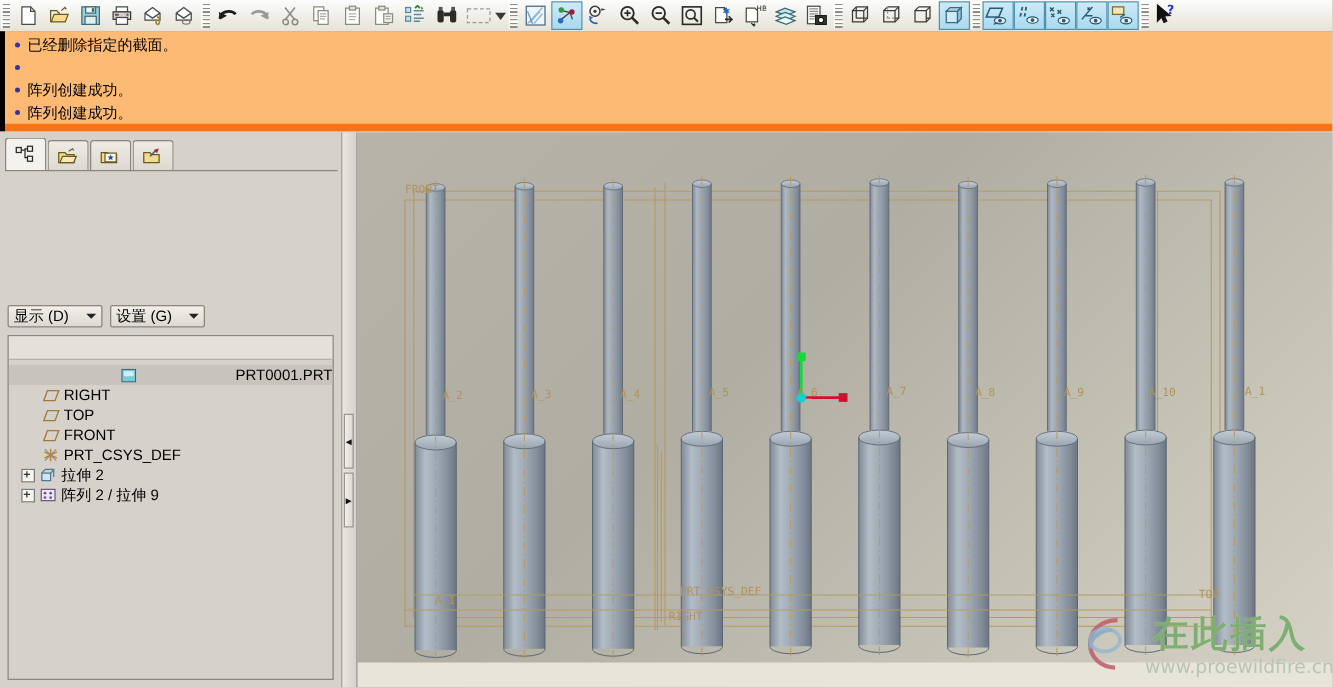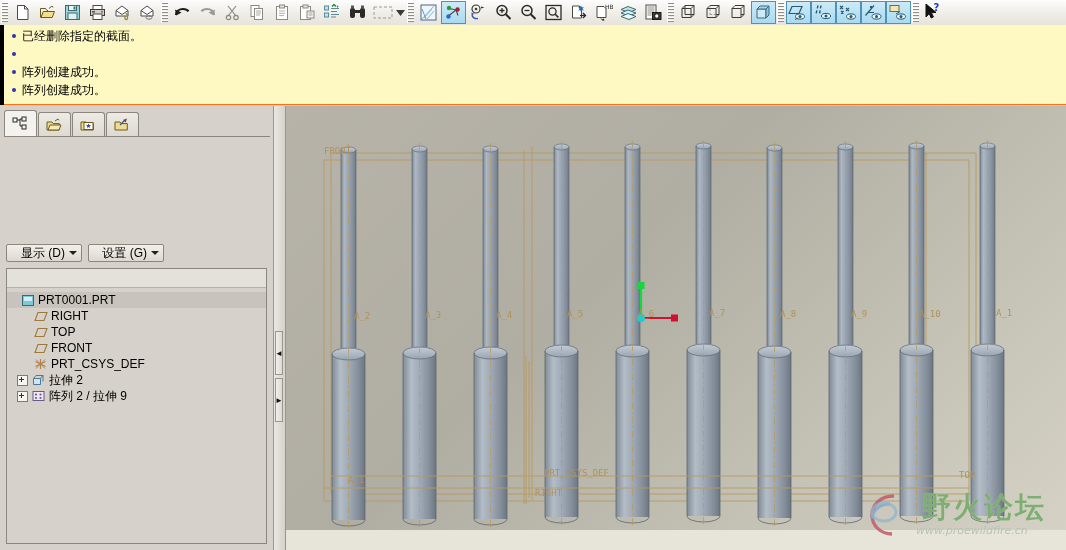--- a/index.html
+++ b/index.html
@@ -33,21 +33,21 @@
   .tbtn.on{
     background:linear-gradient(180deg,#cdeaf7 0%,#a9daf0 100%);
     border:1px solid #4e93b5;
   }
   .tbtn svg{display:block;}
   .tdrop{width:11px;height:23px;flex:0 0 auto;display:flex;align-items:center;justify-content:center;}
 
   
   .msgwrap{
     position:absolute;left:0;top:25px;width:1066px;height:80px;
-    background:#fef9c3;border-bottom:1px solid #f97316;
+    background:#fdba74;border-bottom:6px solid #f97316;
     box-sizing:border-box;
   }
   .msgleftbar{position:absolute;left:0;top:0;width:4px;height:80px;background:#000;}
   .msglist{position:absolute;left:6px;top:2px;right:0;}
   .msgrow{height:18px;line-height:18px;display:flex;align-items:center;}
   .bullet{
     width:4px;height:4px;border-radius:50%;background:#3333aa;
     margin:0 6px 0 6px;flex:0 0 auto;
   }
   .msgtxt{font-size:12px;color:#000;white-space:nowrap;}
@@ -73,21 +73,21 @@
     background:#f4f2ee;height:27px;border-color:#8b877f;
   }
   .navunderline{
     position:absolute;left:4px;top:30px;width:266px;height:1px;background:#8b877f;
   }
   .btnrow{position:absolute;left:6px;top:138px;display:flex;}
   .dropbtn{
     height:18px;min-width:76px;padding:0 4px;margin-right:6px;
     background:linear-gradient(180deg,#f2f0ea,#ddd9d1);
     border:1px solid #8b877f;border-radius:2px;
-    display:flex;align-items:center;justify-content:flex-end;gap:4px;
+    display:flex;align-items:center;justify-content:space-between;gap:4px;
     font-size:12px;color:#000;box-sizing:border-box;
   }
   .caret{
     width:0;height:0;border-left:4px solid transparent;border-right:4px solid transparent;
     border-top:4px solid #222;
   }
   .treebox{
     position:absolute;left:6px;top:162px;width:261px;height:276px;
     background:#d6d2cb;border:1px solid #8b877f;box-sizing:border-box;
     overflow:hidden;
@@ -136,21 +136,21 @@
     pointer-events:none;
   }
   .wm-text{
     position:absolute;left:58px;top:2px;
     font-size:29px;font-weight:bold;color:#7fae72;
     letter-spacing:2px;font-family:"DejaVu Sans",sans-serif;
     text-shadow:0 0 1px rgba(255,255,255,.4);
   }
   .wm-url{
     position:absolute;left:52px;top:38px;
-    font-size:11px;color:#b8c4b5;font-family:"DejaVu Sans",sans-serif;font-style:italic;
+    font-size:15px;color:#b8c4b5;font-family:"DejaVu Sans",sans-serif;
   }
   .bottomstrip{
     position:absolute;left:286px;top:530px;width:780px;height:20px;
     background:#e7e4d9;
   }
 </style>
 </head>
 <body>
 
 <div class="app">
@@ -507,21 +507,21 @@
       <div class="dropbtn">
         <span>设置 (G)</span>
         <span class="caret"></span>
       </div>
     </div>
 
     <div class="treebox">
       <div class="treehdr"></div>
       <div class="tree">
 
-        <div class="tnode" style="background:#c8c4bd;">
+        <div class="tnode" style="background:#c8c4bd;justify-content:space-between;">
           <span class="tgap"></span>
           <span class="ticon">
             <svg width="12" height="11" viewBox="0 0 12 11">
                 <rect x="0.5" y="0.5" width="11" height="10" fill="#7ec8d8" stroke="#3a6a7a"></rect>
                 <rect x="2" y="2" width="8" height="4" fill="#cfeef5"></rect>
               </svg>
           </span>
           <span class="tlabel">PRT0001.PRT</span>
         </div>
 
@@ -708,18 +708,18 @@
     </svg>
 
     <div class="bottomstrip" style="left:0;top:424px;width:780px;height:20px;"></div>
 
     <div class="wm">
       <svg width="58" height="54" viewBox="0 0 58 54" style="position:absolute;left:0;top:4px;">
         <path d="M30 6c-14 0-22 9-22 19 0 11 9 19 20 19" fill="none" stroke="#c05a6a" stroke-width="3.4" opacity="0.85"></path>
         <path d="M26 14c-11 0-18 7-18 15" fill="none" stroke="#7fa8c8" stroke-width="3.2" opacity="0.8"></path>
         <ellipse cx="20" cy="22" rx="12" ry="9" fill="none" stroke="#8fb4cf" stroke-width="3" opacity="0.75"></ellipse>
       </svg>
-      <div class="wm-text">野火论坛</div>
+      <div class="wm-text">在此插入</div>
       <div class="wm-url">www.proewildfire.cn</div>
     </div>
   </div>
 
 </div>
 
 </body></html>

